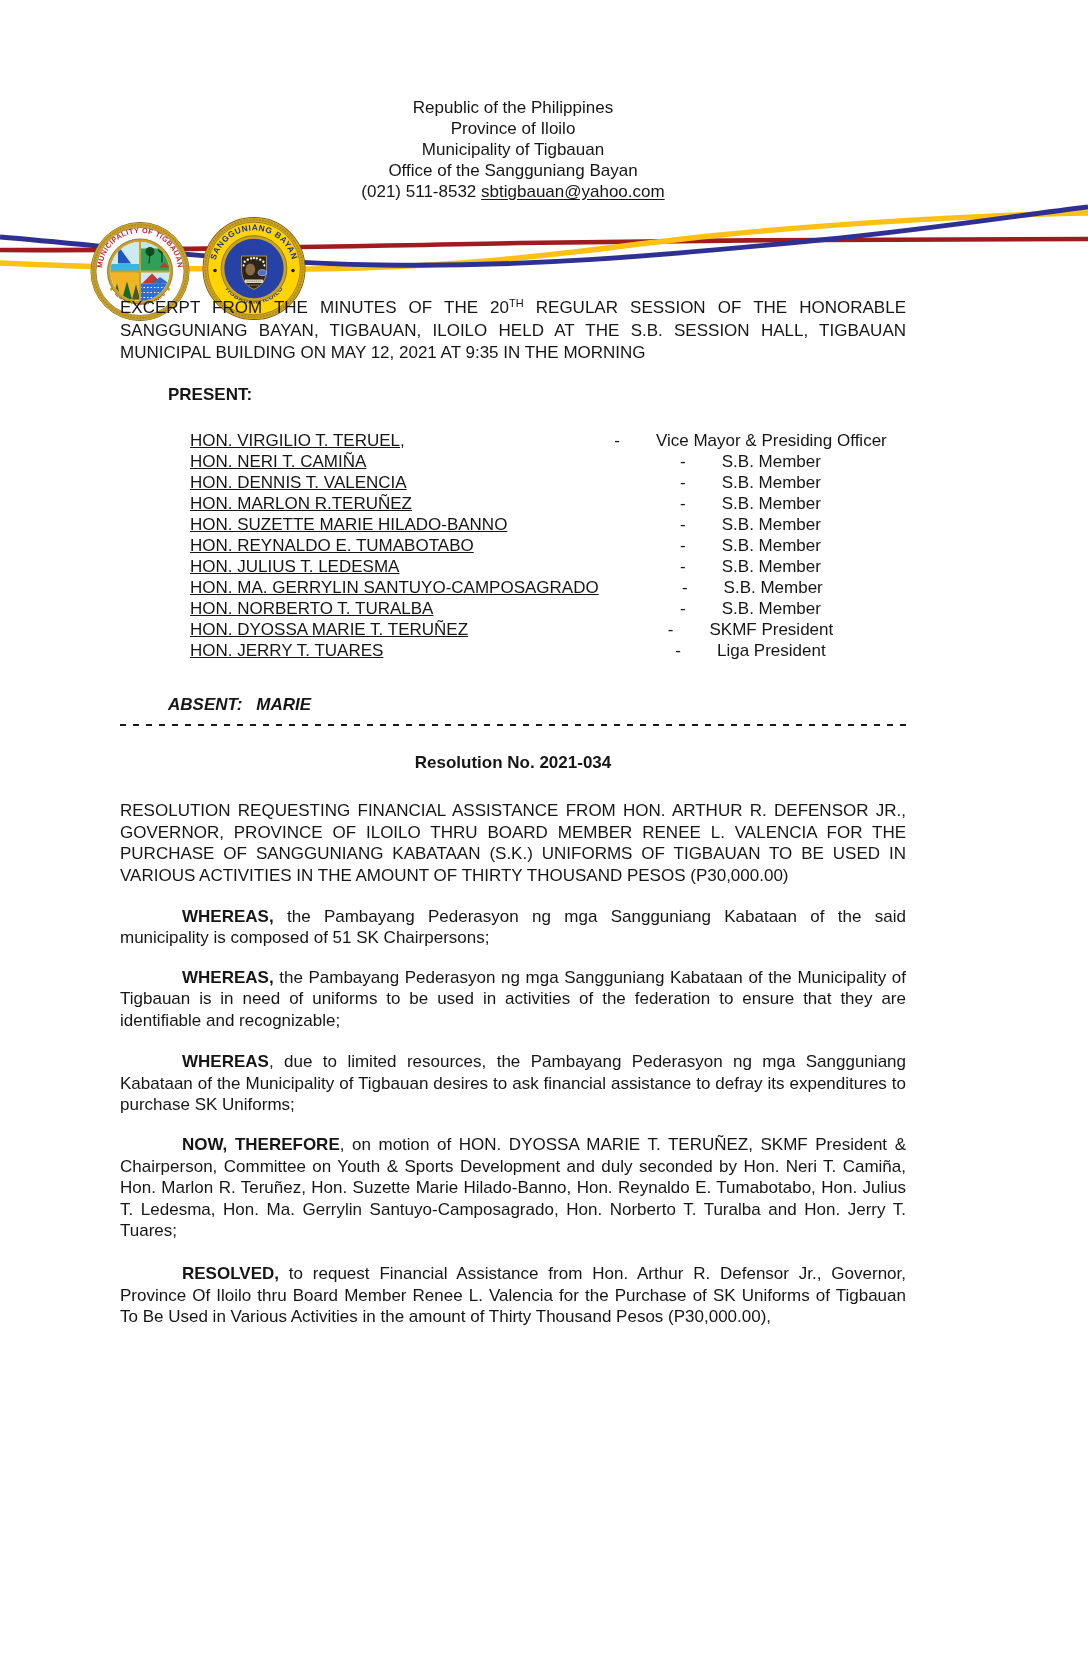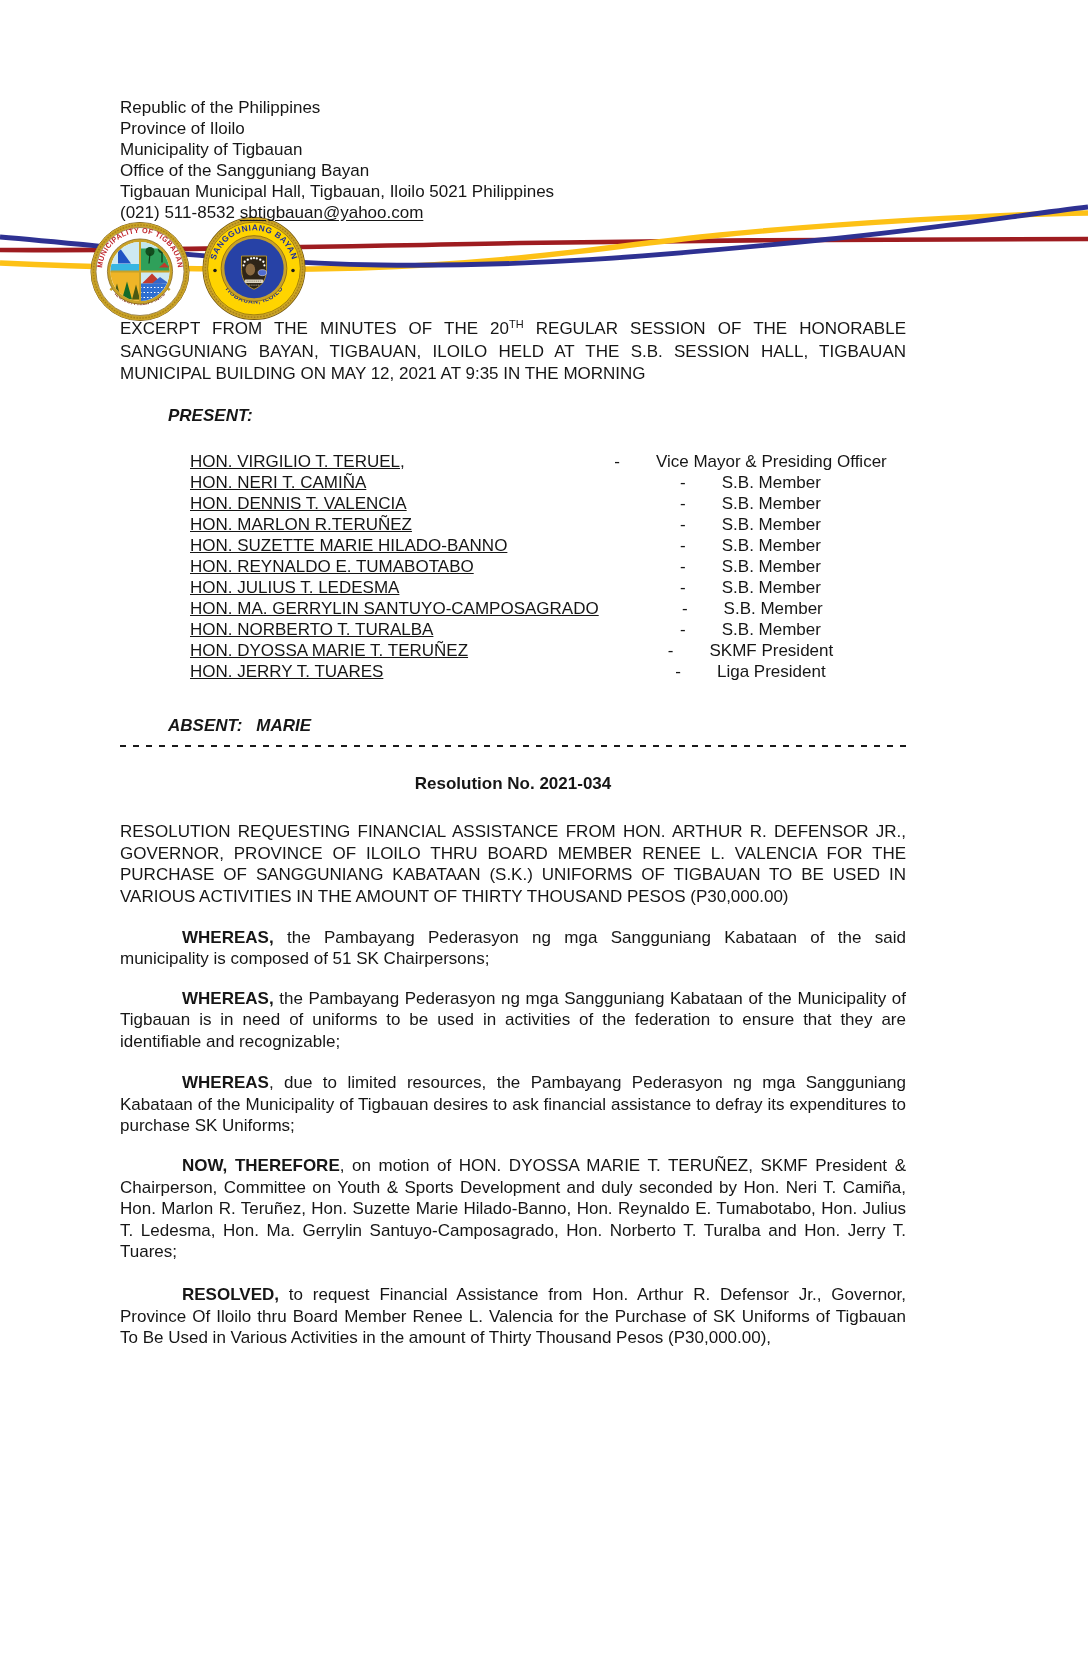--- a/index.html
+++ b/index.html
@@ -8,27 +8,27 @@
     font-family:"Liberation Sans","DejaVu Sans",sans-serif;color:#161616;
   }
   .page{position:absolute;inset:0;}
   
   .ribbon{position:absolute;left:0;top:195px;width:1088px;height:130px;z-index:1;}
   .seal{position:absolute;z-index:2;}
   .seal-left{left:90px;top:221px;width:100px;height:101px;}
   .seal-right{left:202px;top:216px;width:104px;height:105px;}
   
   .content{position:absolute;left:120px;top:0;width:786px;z-index:3;font-size:17px;line-height:21.4px;}
-  .hdr{padding-top:97px;text-align:left;}
+  .hdr{padding-top:97px;text-align:center;}
   .hdr div{line-height:21px;}
   .email{text-decoration:underline;text-underline-offset:2px;}
   .excerpt{margin-top:95px;text-align:justify;}
   sup{font-size:11px;vertical-align:baseline;position:relative;top:-6px;}
   .b{font-weight:bold;}
-  .lab{margin-top:21px;margin-left:48px;font-weight:bold;font-style:italic;}
+  .lab{margin-top:21px;margin-left:48px;font-weight:bold;}
   .present-list{margin-top:24px;padding-left:70px;}
   .member-row{display:flex;line-height:21px;}
   .mname{flex:0 0 405px;white-space:nowrap;text-decoration:underline;}
   .mgroup{flex:1;display:flex;justify-content:center;column-gap:36px;white-space:nowrap;}
   .absent{margin-top:33px;margin-left:48px;font-weight:bold;font-style:italic;}
   .absent .gap{display:inline-block;width:14px;}
   .dashline{margin-top:9px;height:2px;width:786px;
     background:repeating-linear-gradient(90deg,#1a1a1a 0 6px,transparent 6px 13px);}
   .resno{margin-top:26px;text-align:center;font-weight:bold;}
   .title-par{margin-top:27px;text-align:justify;}
@@ -134,21 +134,20 @@
     <line x1="45" y1="66" x2="55" y2="66" stroke="#cfc7ae" stroke-width="0.8" stroke-dasharray="1,0.8"></line>
   </svg>
 
   <div class="content">
 
     <div class="hdr">
       <div>Republic of the Philippines</div>
       <div>Province of Iloilo</div>
       <div>Municipality of Tigbauan</div>
       <div>Office of the Sangguniang Bayan</div>
-      <div>Tigbauan Municipal Hall, Tigbauan, Iloilo 5021 Philippines</div>
       <div>
         <span>(021) 511-8532</span>
         <span> </span>
         <span class="email">sbtigbauan@yahoo.com</span>
       </div>
     </div>
 
     <div class="excerpt"><span>EXCERPT FROM THE MINUTES OF THE 20</span><sup>TH</sup><span> REGULAR SESSION OF THE HONORABLE SANGGUNIANG BAYAN, TIGBAUAN, ILOILO HELD AT THE S.B. SESSION HALL, TIGBAUAN MUNICIPAL BUILDING ON MAY 12, 2021 AT 9:35 IN THE MORNING</span></div>
 
     <div class="lab">PRESENT:</div>

